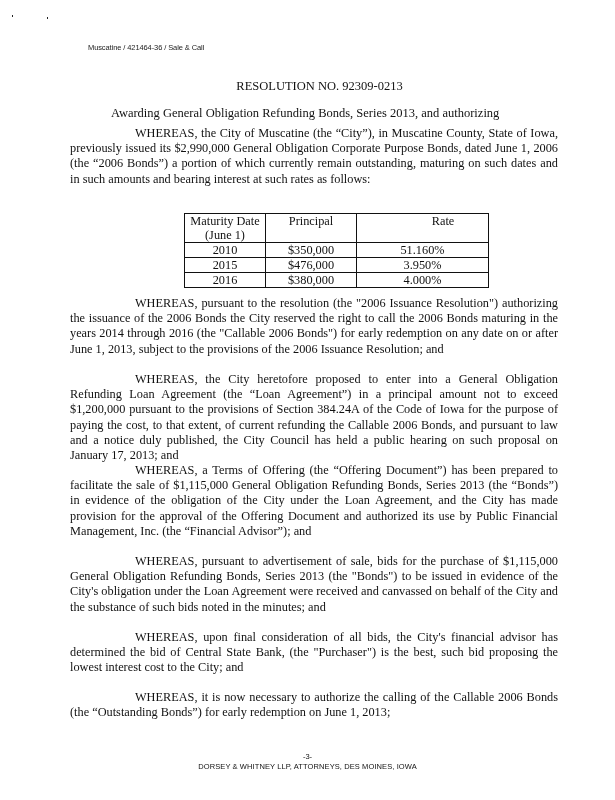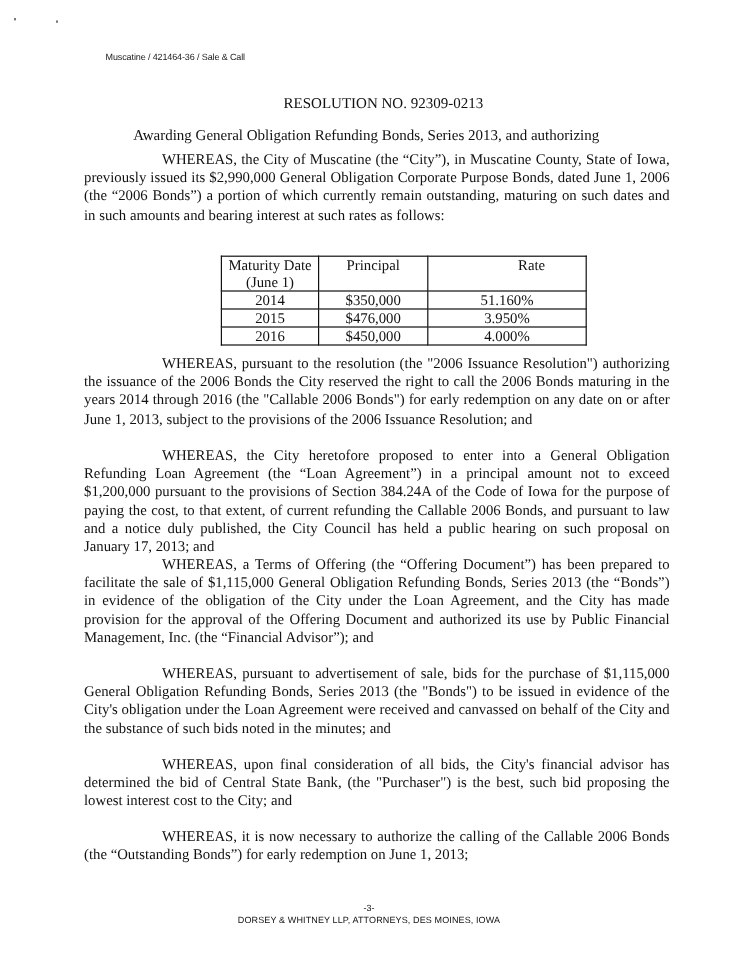--- a/index.html
+++ b/index.html
@@ -70,32 +70,32 @@
 <table class="maturity">
   <thead>
     <tr>
       <th class="c1">Maturity Date (June 1)</th>
       <th class="c2">Principal</th>
       <th class="c3">Rate</th>
     </tr>
   </thead>
   <tbody>
     <tr>
-      <td>2014</td>
+      <td>2010</td>
       <td>$350,000</td>
       <td>51.160%</td>
     </tr>
     <tr>
       <td>2015</td>
       <td>$476,000</td>
       <td>3.950%</td>
     </tr>
     <tr>
       <td>2016</td>
-      <td>$450,000</td>
+      <td>$380,000</td>
       <td>4.000%</td>
     </tr>
   </tbody>
 </table>
 
 <p class="para" style="top:296px;">WHEREAS, pursuant to the resolution (the "2006 Issuance Resolution") authorizing the issuance of the 2006 Bonds the City reserved the right to call the 2006 Bonds maturing in the years 2014 through 2016 (the "Callable 2006 Bonds") for early redemption on any date on or after June 1, 2013, subject to the provisions of the 2006 Issuance Resolution; and</p>
 <p class="para" style="top:372px;">WHEREAS, the City heretofore proposed to enter into a General Obligation Refunding Loan Agreement (the “Loan Agreement”) in a principal amount not to exceed $1,200,000 pursuant to the provisions of Section 384.24A of the Code of Iowa for the purpose of paying the cost, to that extent, of current refunding the Callable 2006 Bonds, and pursuant to law and a notice duly published, the City Council has held a public hearing on such proposal on January 17, 2013; and</p>
 <p class="para" style="top:463px;">WHEREAS, a Terms of Offering (the “Offering Document”) has been prepared to facilitate the sale of $1,115,000 General Obligation Refunding Bonds, Series 2013 (the “Bonds”) in evidence of the obligation of the City under the Loan Agreement, and the City has made provision for the approval of the Offering Document and authorized its use by Public Financial Management, Inc. (the “Financial Advisor”); and</p>
 <p class="para" style="top:554px;">WHEREAS, pursuant to advertisement of sale, bids for the purchase of $1,115,000 General Obligation Refunding Bonds, Series 2013 (the "Bonds") to be issued in evidence of the City's obligation under the Loan Agreement were received and canvassed on behalf of the City and the substance of such bids noted in the minutes; and</p>
 <p class="para" style="top:630px;">WHEREAS, upon final consideration of all bids, the City's financial advisor has determined the bid of Central State Bank, (the "Purchaser") is the best, such bid proposing the lowest interest cost to the City; and</p>

